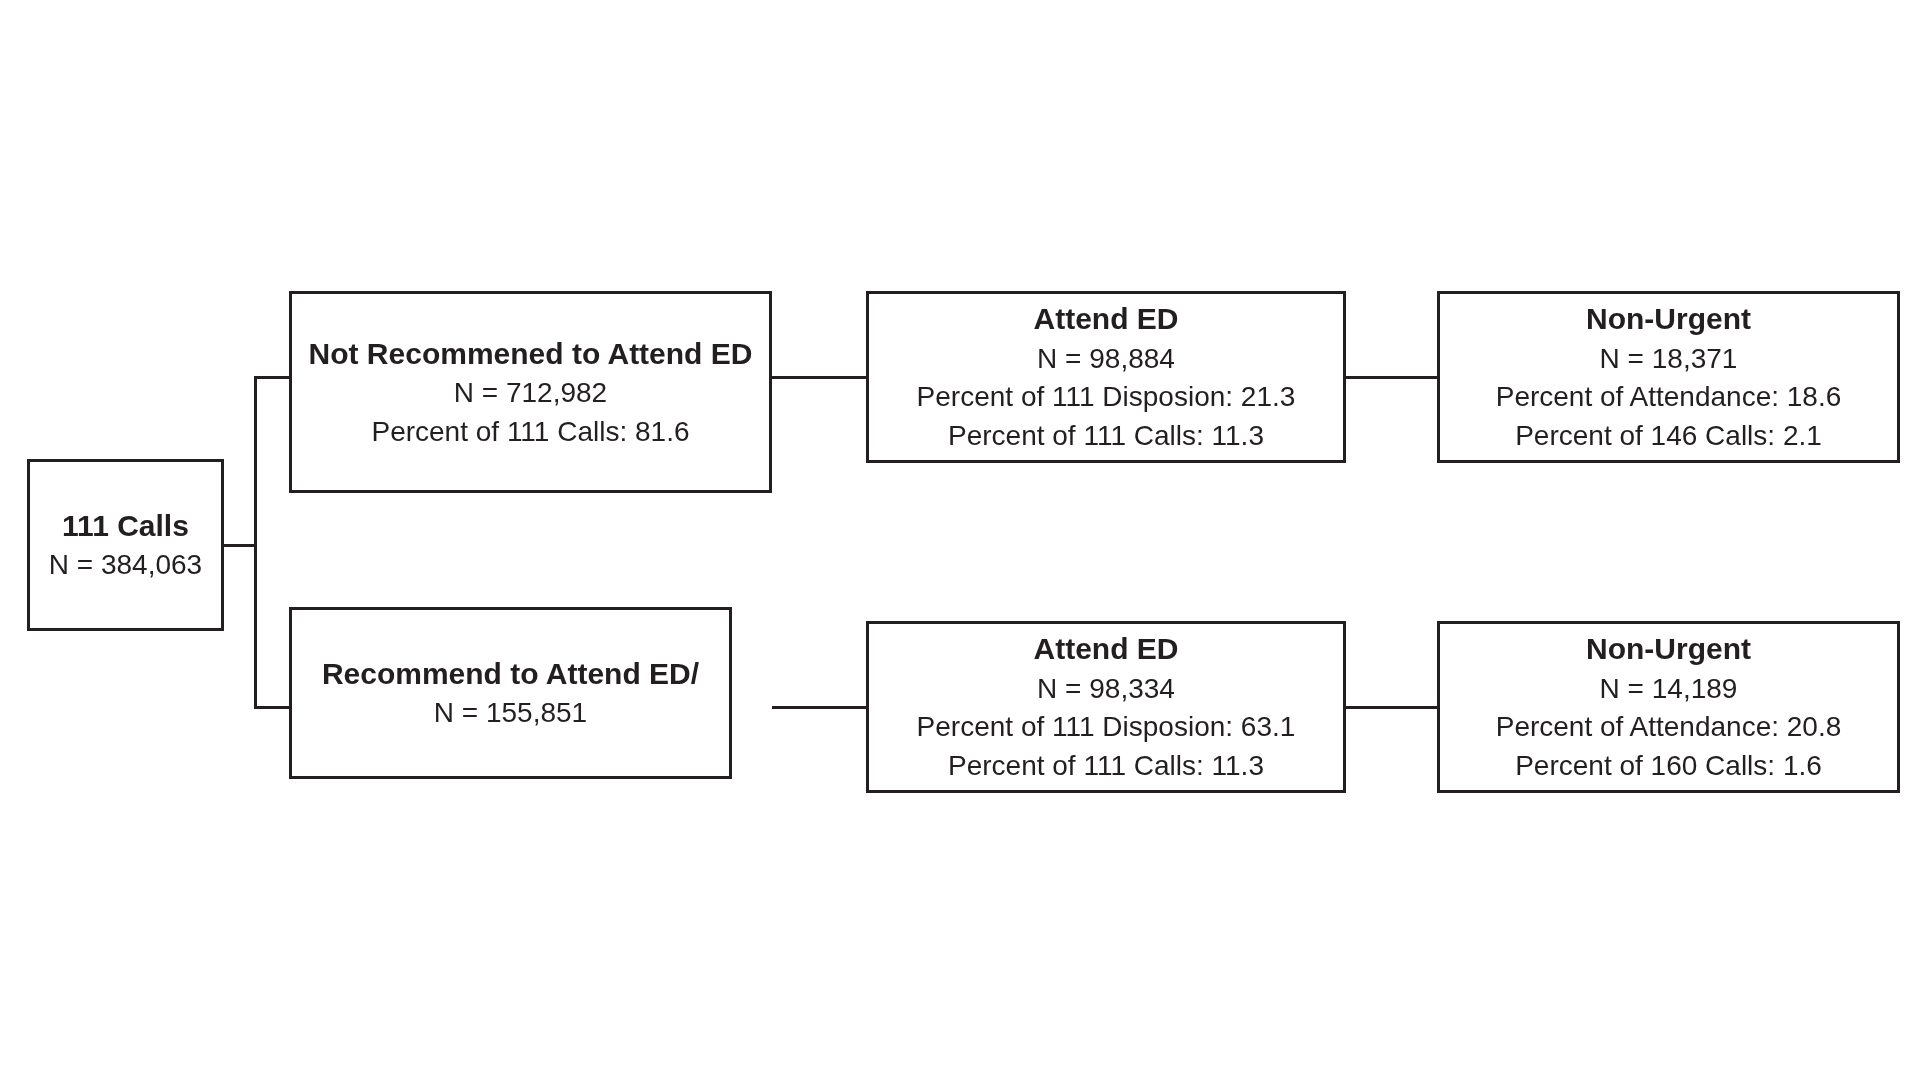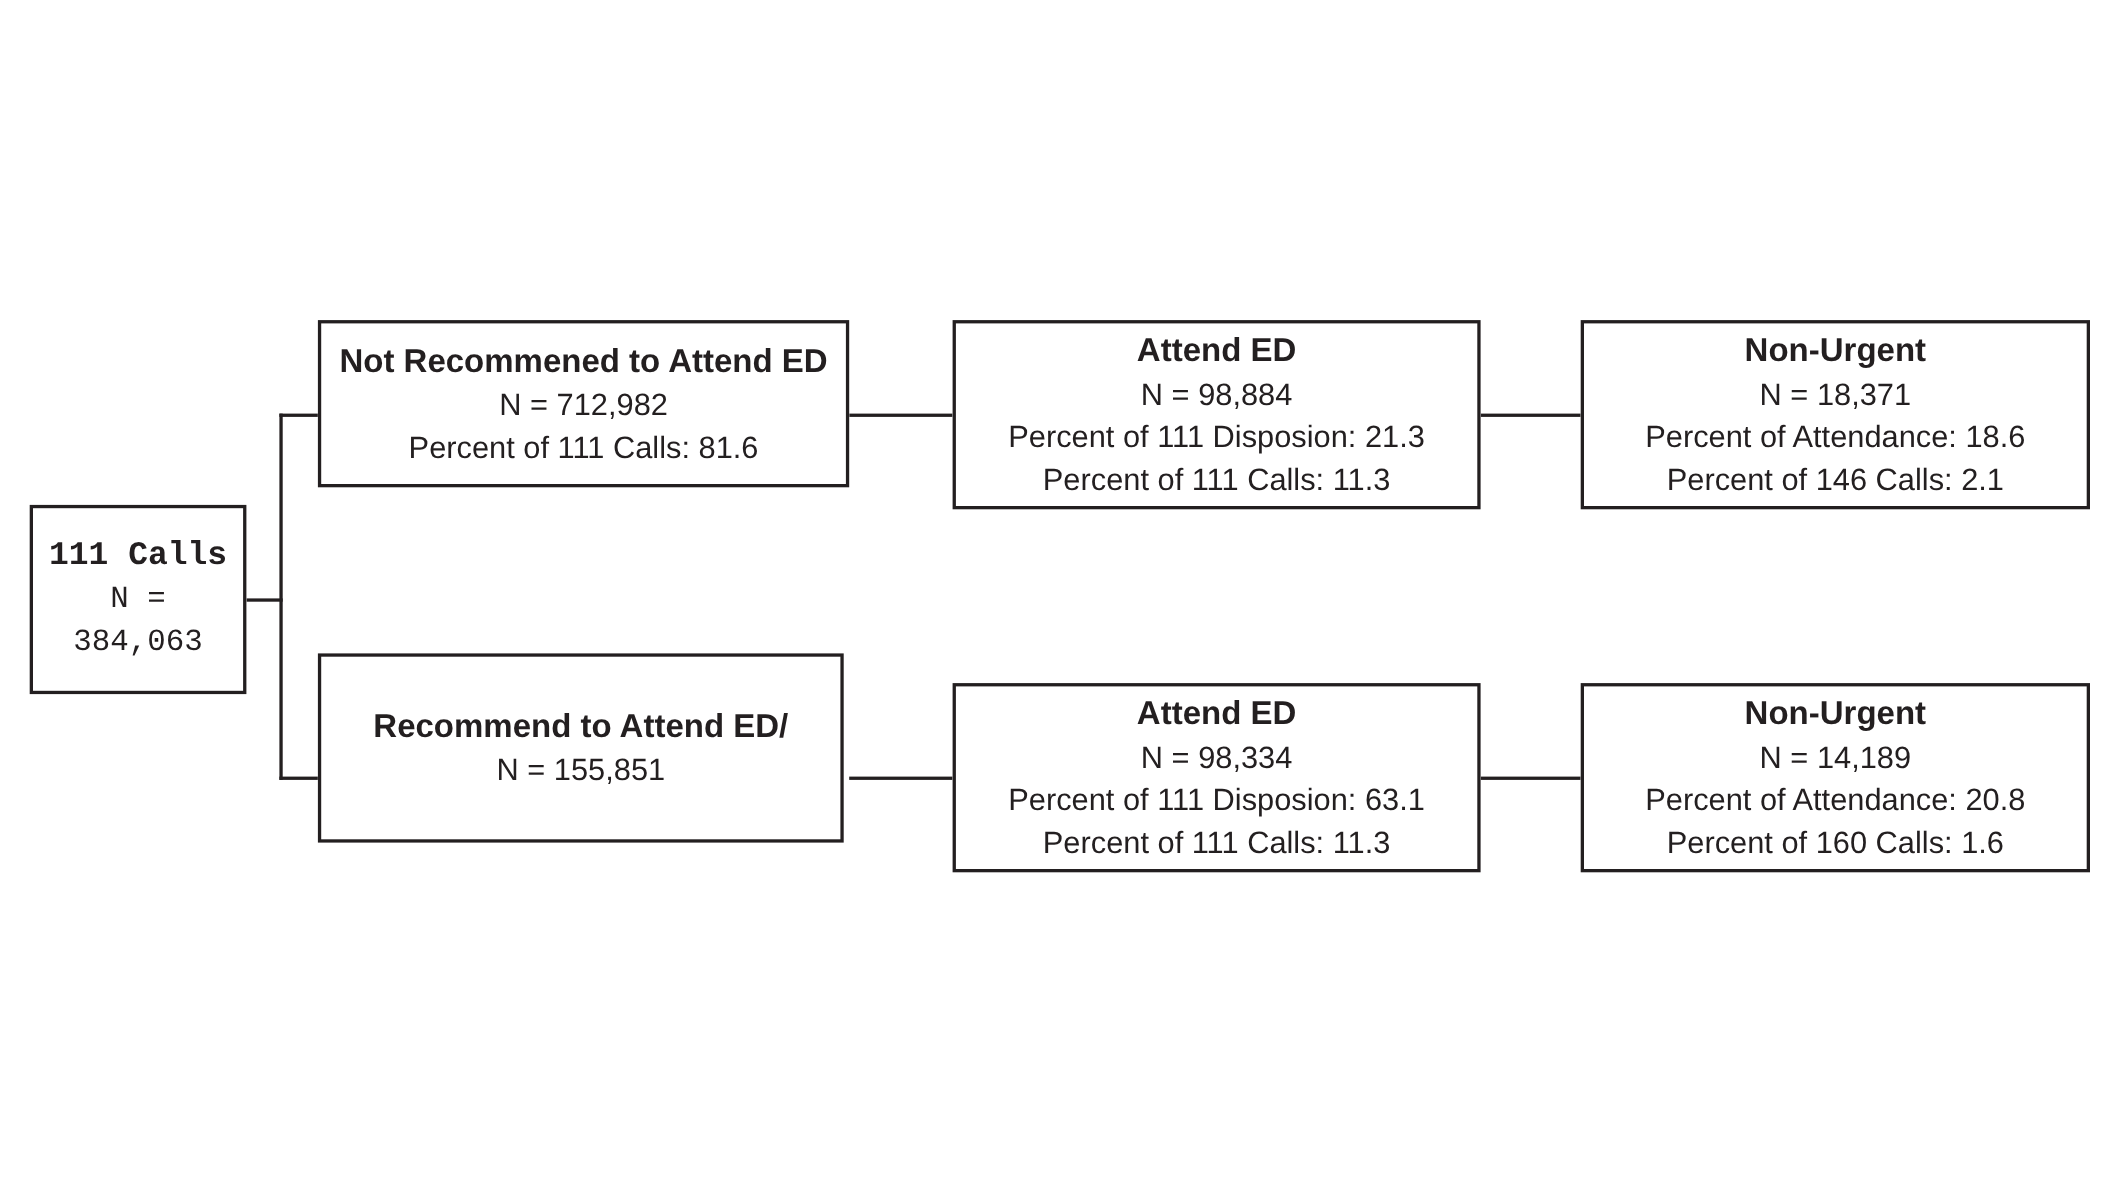--- a/index.html
+++ b/index.html
@@ -32,25 +32,25 @@
     font-size: 30px;
   }
   .node .line {
     font-size: 28px;
   }
   .conn {
     position: absolute;
     background: #231f20;
   }
   
-  .n-root   { left: 27px;   top: 459px; width: 197px; height: 172px; font-family: Liberation Mono, monospace; }
-  .n-t1     { left: 289px;  top: 291px; width: 483px; height: 152px; }
+  .n-root   { left: 27px;   top: 459px; width: 197px; height: 172px; }
+  .n-t1     { left: 289px;  top: 291px; width: 483px; height: 202px; }
   .n-t2     { left: 866px;  top: 291px; width: 480px; height: 172px; }
   .n-t3     { left: 1437px; top: 291px; width: 463px; height: 172px; }
-  .n-b1     { left: 289px;  top: 594px; width: 478px; height: 172px; }
+  .n-b1     { left: 289px;  top: 607px; width: 443px; height: 172px; }
   .n-b2     { left: 866px;  top: 621px; width: 480px; height: 172px; }
   .n-b3     { left: 1437px; top: 621px; width: 463px; height: 172px; }
   
   .c-root-h   { left: 224px;  top: 544px; width: 33px;  height: 3px; }
   .c-vert     { left: 254px;  top: 376px; width: 3px;   height: 333px; }
   .c-top-stub { left: 254px;  top: 376px; width: 35px;  height: 3px; }
   .c-bot-stub { left: 254px;  top: 706px; width: 35px;  height: 3px; }
   .c-t12      { left: 772px;  top: 376px; width: 94px;  height: 3px; }
   .c-t23      { left: 1346px; top: 376px; width: 91px;  height: 3px; }
   .c-b12      { left: 772px;  top: 706px; width: 94px;  height: 3px; }

